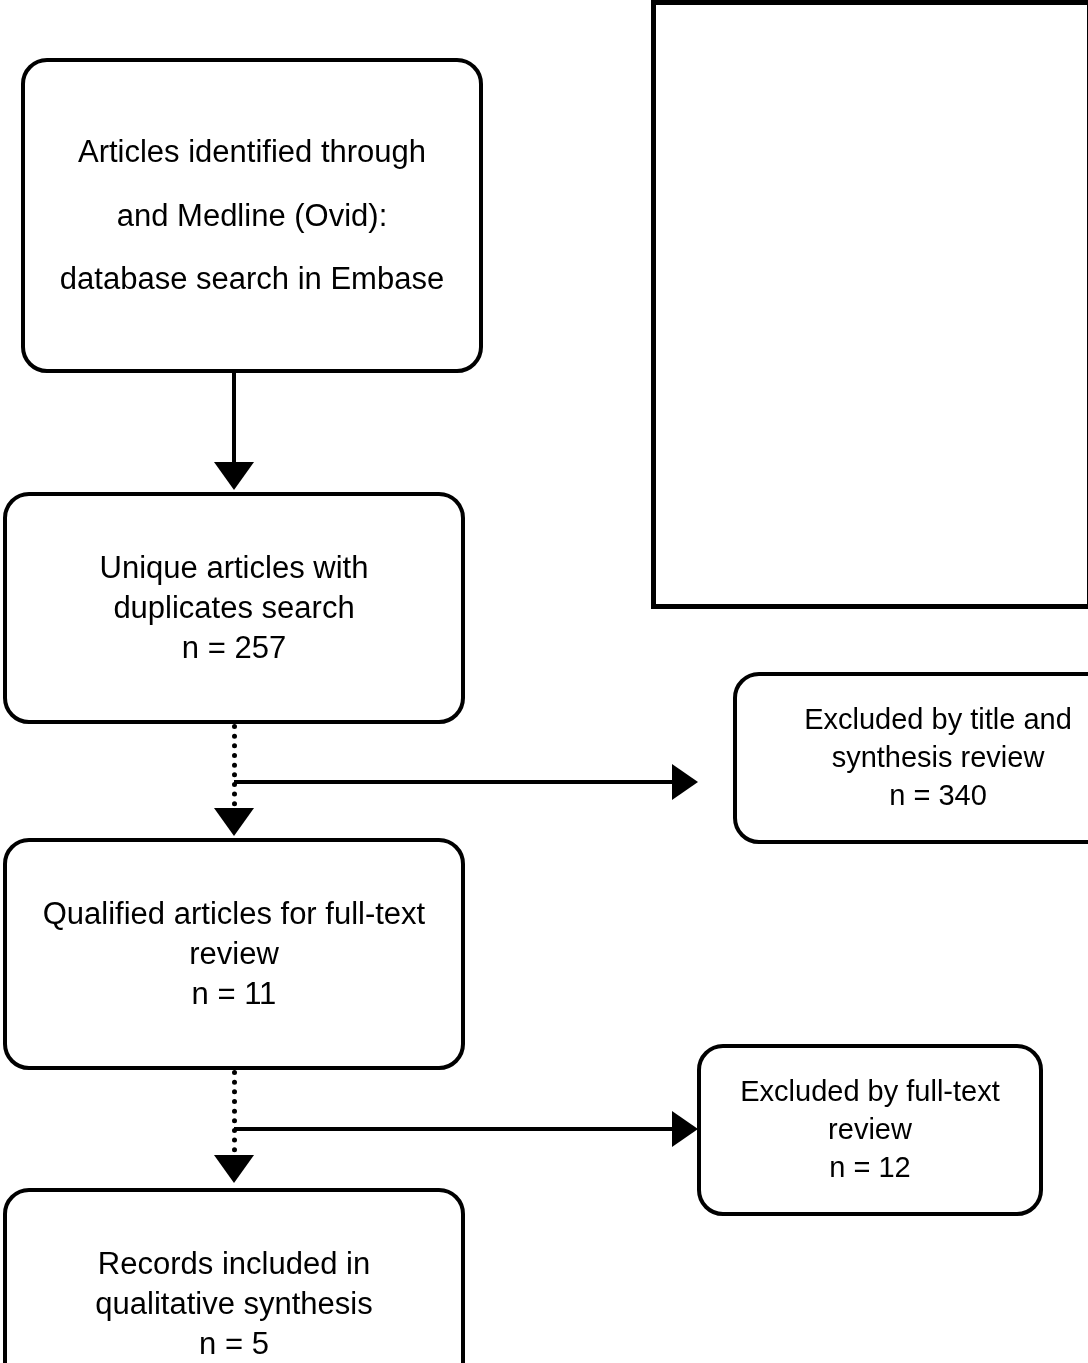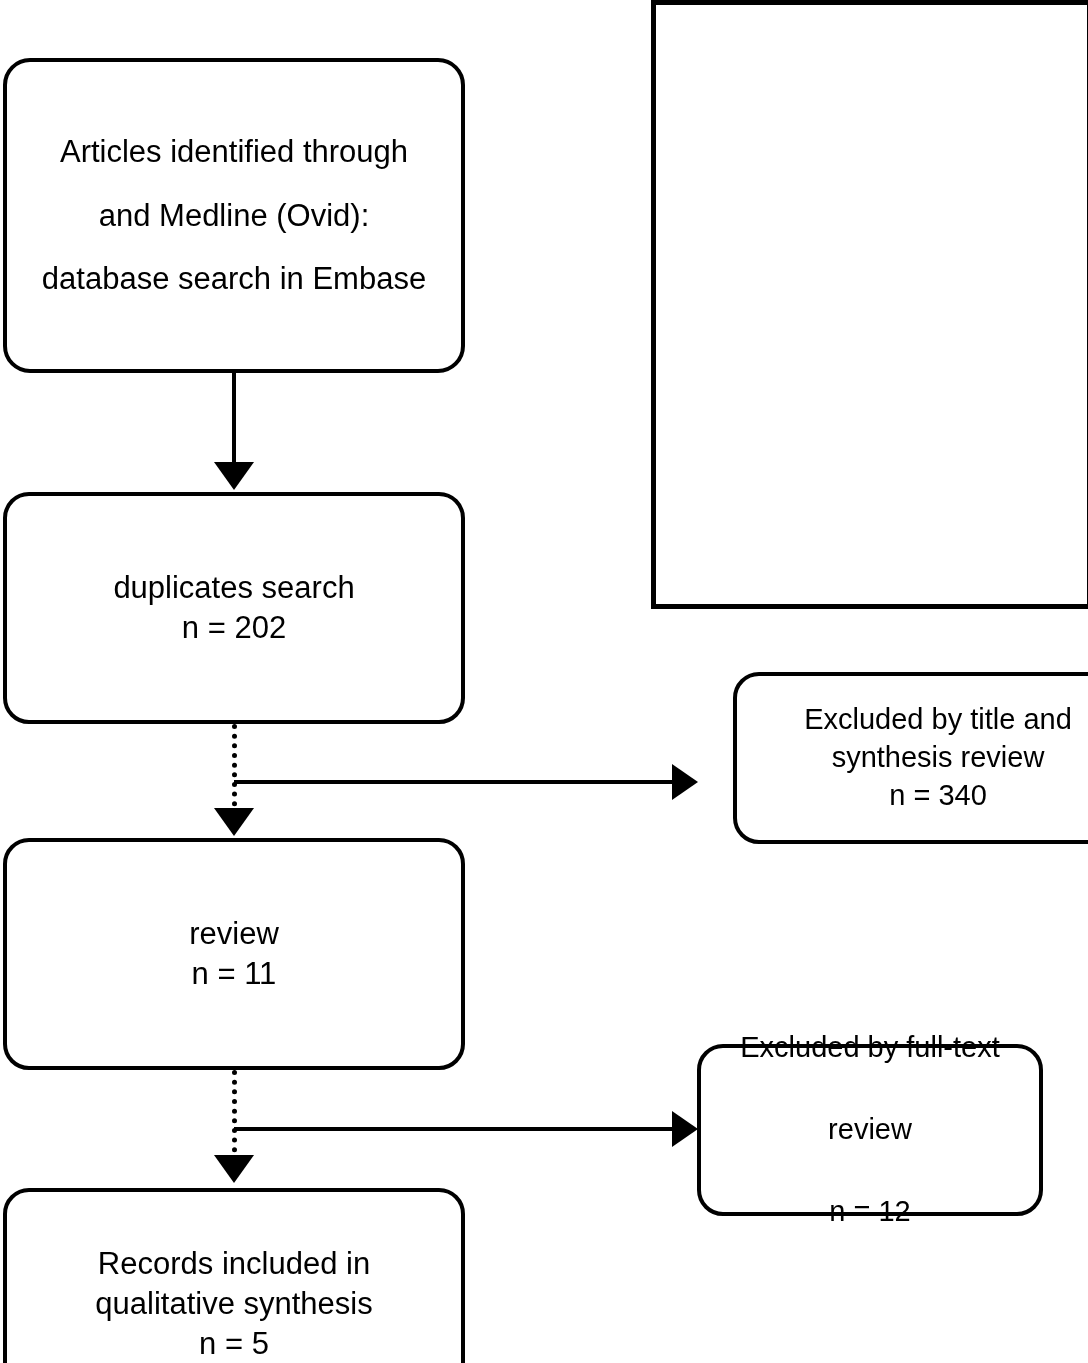--- a/index.html
+++ b/index.html
@@ -29,24 +29,23 @@
     flex-direction: column;
     align-items: center;
     justify-content: center;
     text-align: center;
     line-height: 1.30;
   }
   .node .line { display: block; white-space: nowrap; }
 
   
   #node-identified {
-    left: 3px;  top: 58px;  width: 462px; height: 315px;
+    left: 21px;  top: 58px;  width: 462px; height: 315px;
     font-size: 31px;
     line-height: 2.05;
-    border-radius: 27px;
   }
   #node-unique {
     left: 3px;  top: 492px; width: 462px; height: 232px;
     font-size: 31px;
   }
   #node-qualified {
     left: 3px;  top: 838px; width: 462px; height: 232px;
     font-size: 31px;
   }
   #node-included {
@@ -56,21 +55,20 @@
 
   
   #node-excluded-title {
     left: 697px; top: 672px; width: 410px; height: 172px;
     font-size: 29px;
     margin-left: 36px;
   }
   #node-excluded-fulltext {
     left: 697px; top: 1044px; width: 346px; height: 172px;
     font-size: 29px;
-    gap: 44px;
   }
 
   
   #panel-exclusion-outer {
     position: absolute;
     box-sizing: border-box;
     left: 651px; top: 0px; width: 441px; height: 609px;
     border: 5px solid #000000;
     background: #ffffff;
   }
@@ -133,25 +131,27 @@
     
   </div>
 
   <div class="node" id="node-identified">
     <span class="line">Articles identified through</span>
     <span class="line">and Medline (Ovid):</span>
     <span class="line">database search in Embase</span>
   </div>
 
   <div class="node" id="node-unique">
+    <span class="line">Unique articles with</span>
     <span class="line">duplicates search</span>
-    <span class="line">n = 202</span>
+    <span class="line">n = 257</span>
   </div>
 
   <div class="node" id="node-qualified">
+    <span class="line">Qualified articles for full-text</span>
     <span class="line">review</span>
     <span class="line">n = 11</span>
   </div>
 
   <div class="node" id="node-included">
     <span class="line">Records included in</span>
     <span class="line">qualitative synthesis</span>
     <span class="line">n = 5</span>
   </div>
 

